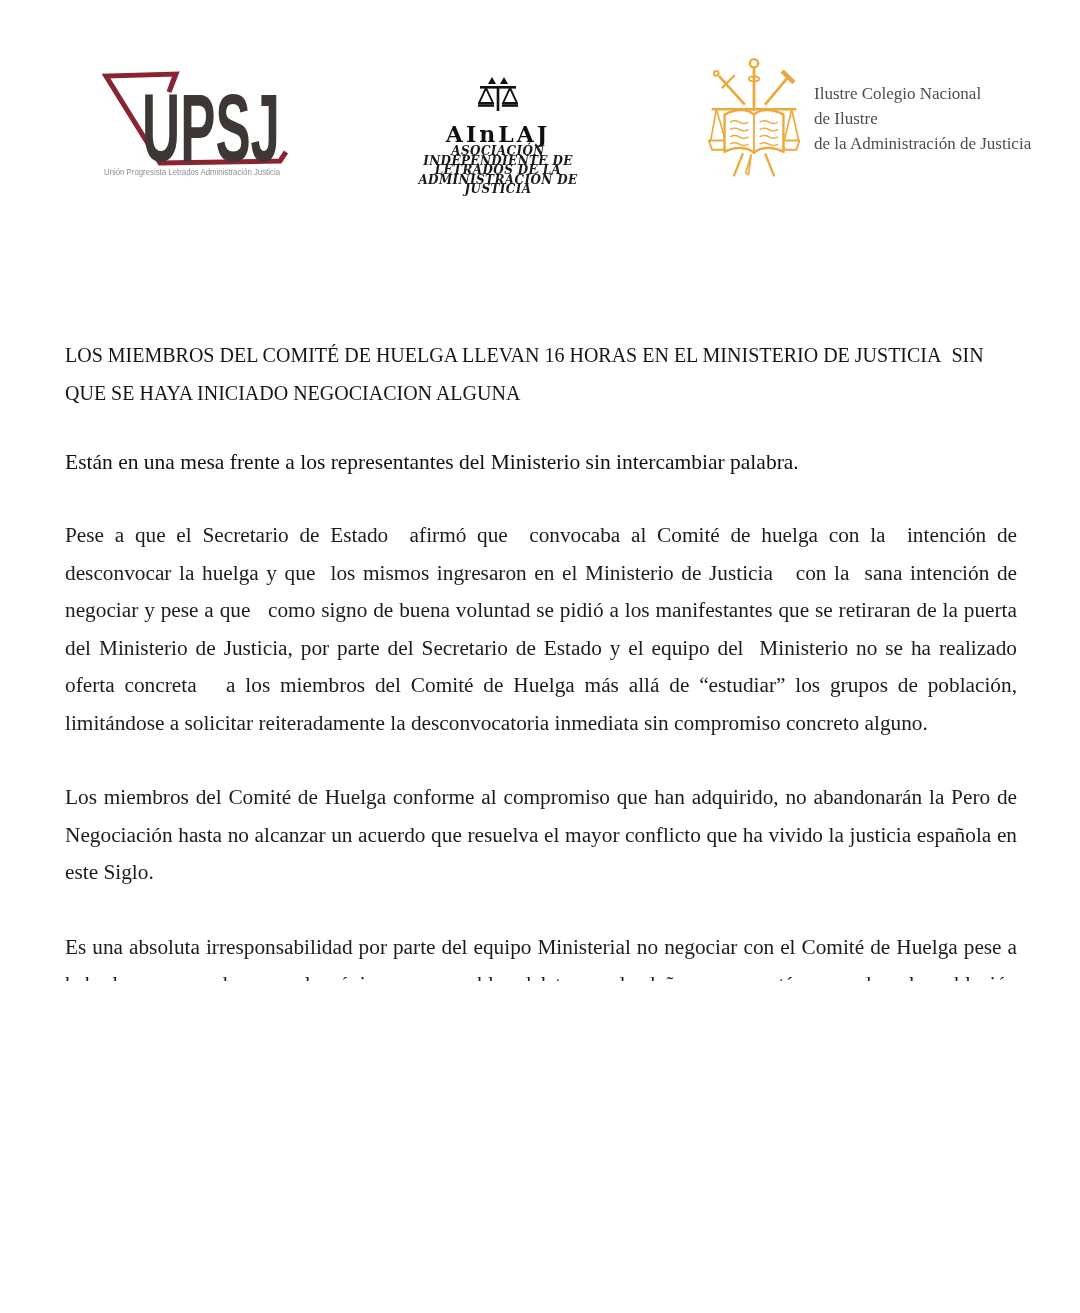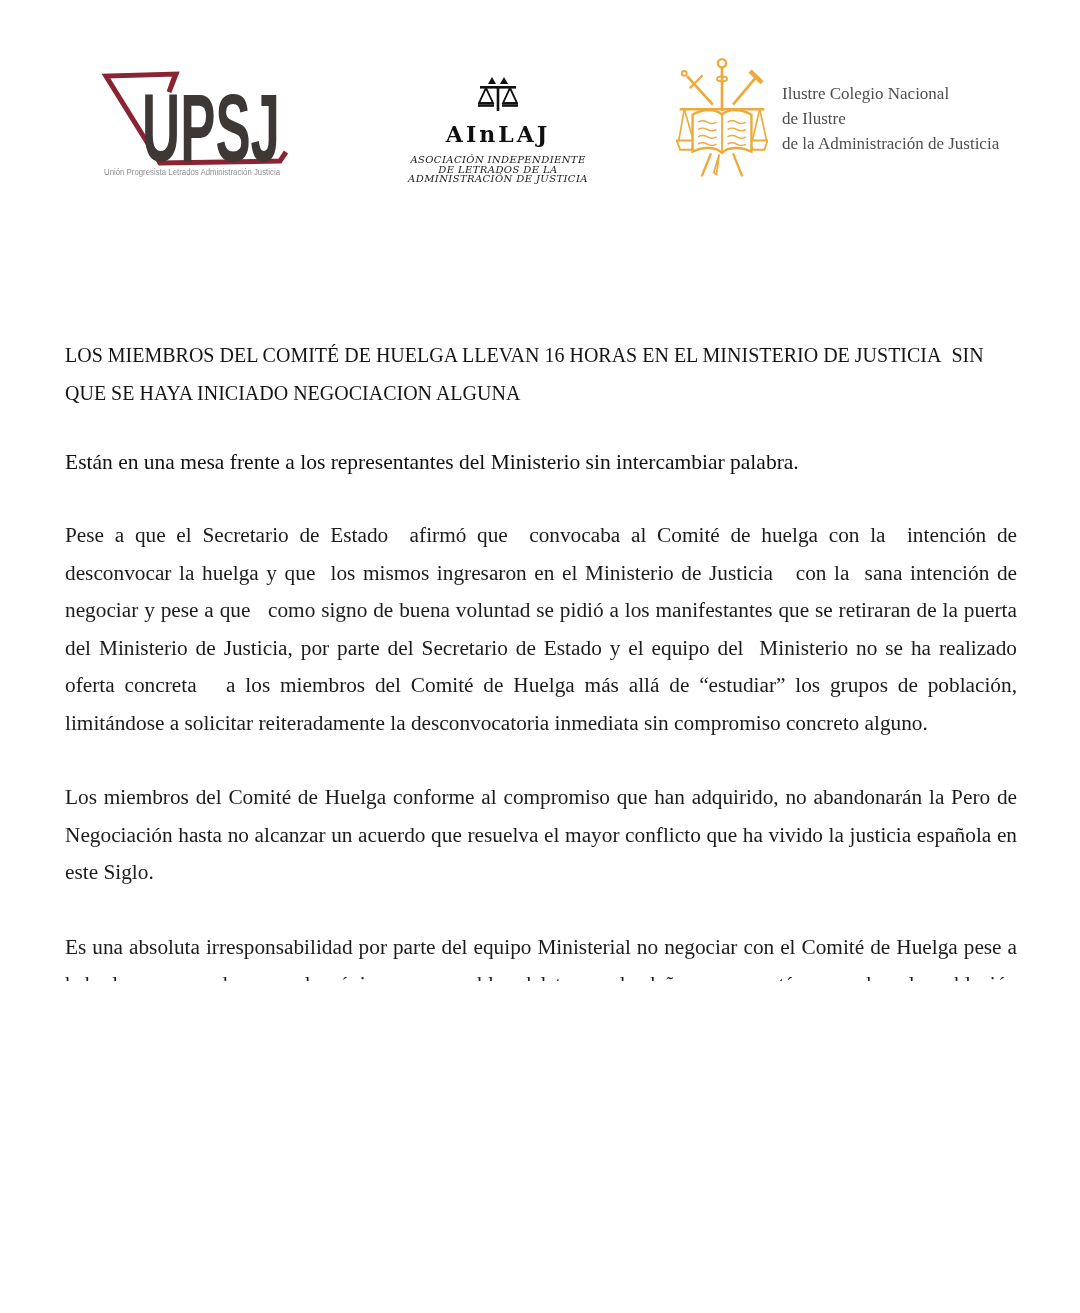--- a/index.html
+++ b/index.html
@@ -4,24 +4,24 @@
 <style>
   html,body{margin:0;padding:0;background:#ffffff;}
   .page{position:relative;width:1080px;height:981px;background:#ffffff;overflow:hidden;
         font-family:"Liberation Serif",serif;color:#1a1a1a;}
 
   
   .logo-upsj{position:absolute;left:93px;top:62px;width:196px;height:118px;}
   .logo-ainlaj{position:absolute;left:405px;top:76px;width:186px;text-align:center;}
   .ainlaj-acronym{font-family:"DejaVu Serif",serif;font-weight:700;font-size:22px;
                   letter-spacing:3px;color:#0f0f0f;margin-top:3px;}
-  .ainlaj-caption{margin-top:8px;font-family:"DejaVu Serif",serif;font-weight:400;
-                  font-style:italic;font-size:10px;line-height:9.5px;letter-spacing:.4px;
+  .ainlaj-caption{margin-top:0;font-family:"DejaVu Serif",serif;font-weight:700;
+                  font-style:italic;font-size:12px;line-height:9.5px;letter-spacing:.4px;
                   color:#1a1a1a;}
-  .logo-colegio{position:absolute;left:676px;top:54px;display:flex;align-items:center;}
+  .logo-colegio{position:absolute;left:708px;top:54px;display:flex;align-items:center;}
   .colegio-name{margin-left:14px;font-size:17px;line-height:25px;color:#4d4d4d;}
 
   
   .content{position:absolute;left:65px;top:336px;width:952px;}
   .headline{font-size:20px;font-weight:400;line-height:38px;margin:0 0 31px 0;color:#151515;}
   .lead{font-size:21.5px;font-weight:400;line-height:38px;margin:0 0 36px 0;color:#111;}
   .para{font-size:21.3px;line-height:37.5px;text-align:justify;margin:0 0 37px 0;color:#1c1c1c;}
 </style>
 </head>
 <body>

